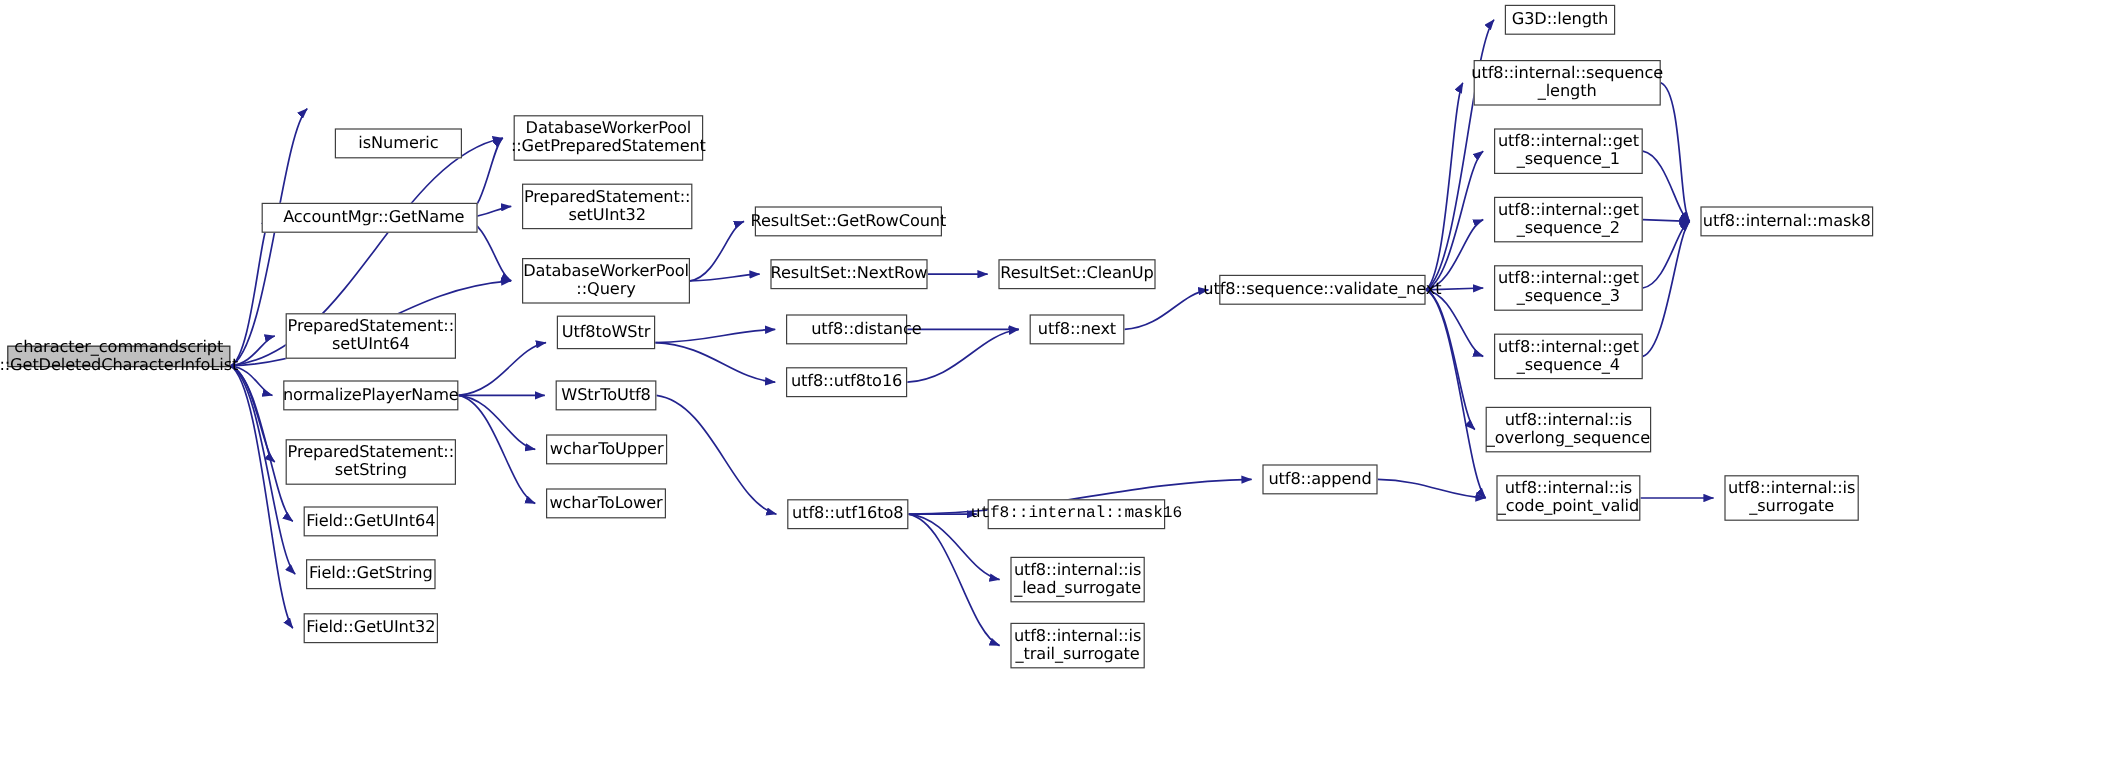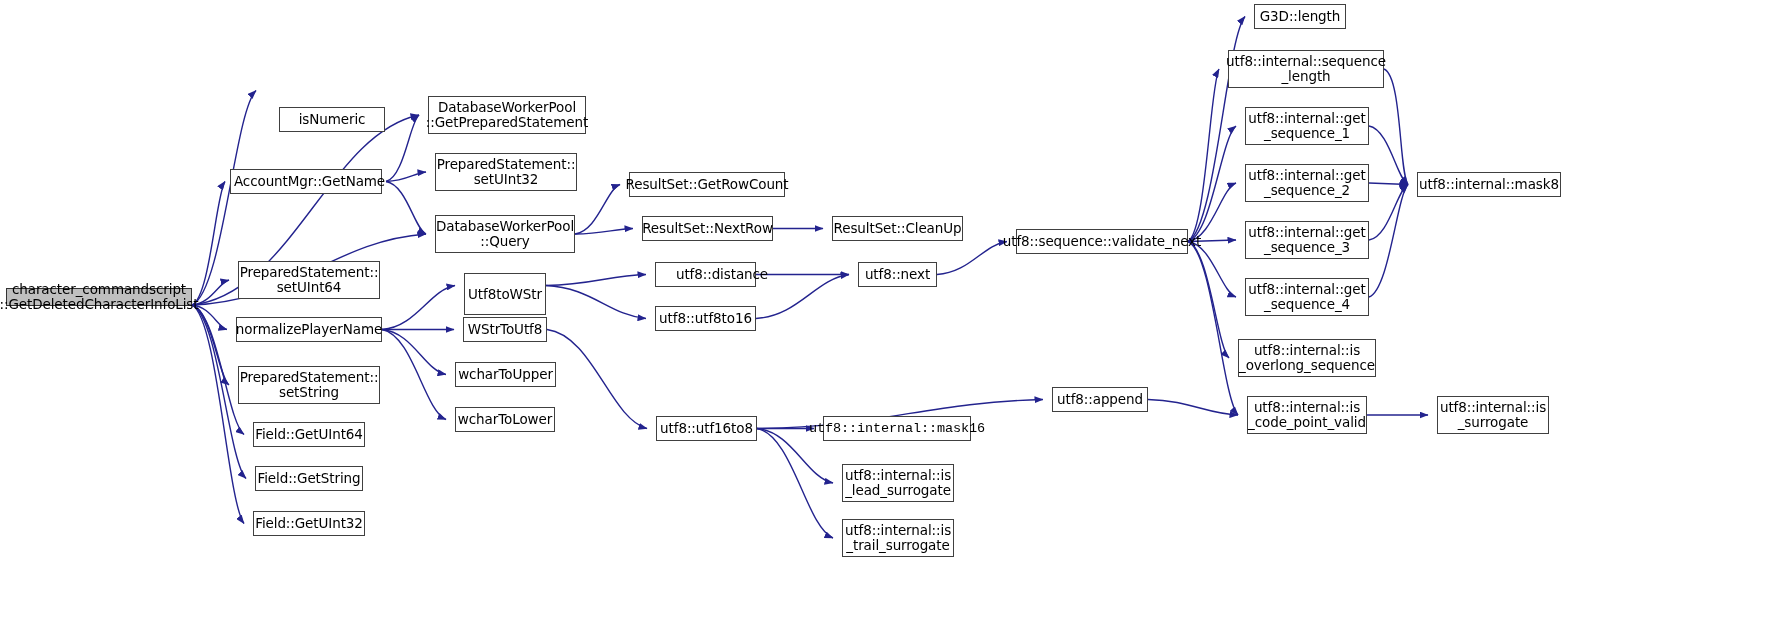--- a/index.html
+++ b/index.html
@@ -106,37 +106,37 @@
         <path d="M 1369 297 C 1389.16 290.25, 1396.84 195.75, 1408 184.5" fill="none" stroke="#23238e" stroke-width="1.4" marker-end="url(#arrowhead)"></path>
         <path d="M 1367 415 L 1428 415" fill="none" stroke="#23238e" stroke-width="1.4" marker-end="url(#arrowhead)"></path>
       </g>
   </svg>
   <div id="nodes-group">
       <div class="node root" style="left: 6px; top: 288px; width: 186px; height: 18px;"><span class="node-label">character_commandscript
 ::GetDeletedCharacterInfoList</span></div>
       <div class="node" style="left: 279px; top: 78px; width: 106px; height: 25px; margin-top: 29px;"><span class="node-label">isNumeric</span></div>
       <div class="node" style="left: 428px; top: 96px; width: 158px; height: 38px;"><span class="node-label">DatabaseWorkerPool
 ::GetPreparedStatement</span></div>
-      <div class="node" style="left: 230px; top: 169px; width: 152px; height: 25px; padding-left: 10px;"><span class="node-label">AccountMgr::GetName</span></div>
+      <div class="node" style="left: 218px; top: 169px; width: 180px; height: 25px; padding-left: 10px;"><span class="node-label">AccountMgr::GetName</span></div>
       <div class="node" style="left: 435px; top: 153px; width: 142px; height: 38px;"><span class="node-label">PreparedStatement::
 setUInt32</span></div>
       <div class="node" style="left: 435px; top: 215px; width: 140px; height: 38px;"><span class="node-label">DatabaseWorkerPool
 ::Query</span></div>
       <div class="node" style="left: 629px; top: 172px; width: 156px; height: 25px;"><span class="node-label">ResultSet::GetRowCount</span></div>
       <div class="node" style="left: 642px; top: 216px; width: 131px; height: 25px;"><span class="node-label">ResultSet::NextRow</span></div>
       <div class="node" style="left: 832px; top: 216px; width: 131px; height: 25px;"><span class="node-label">ResultSet::CleanUp</span></div>
       <div class="node" style="left: 238px; top: 261px; width: 142px; height: 38px;"><span class="node-label">PreparedStatement::
 setUInt64</span></div>
       <div class="node" style="left: 236px; top: 317px; width: 146px; height: 25px;"><span class="node-label">normalizePlayerName</span></div>
       <div class="node" style="left: 238px; top: 366px; width: 142px; height: 38px;"><span class="node-label">PreparedStatement::
 setString</span></div>
       <div class="node" style="left: 253px; top: 422px; width: 112px; height: 25px;"><span class="node-label">Field::GetUInt64</span></div>
       <div class="node" style="left: 255px; top: 466px; width: 108px; height: 25px;"><span class="node-label">Field::GetString</span></div>
       <div class="node" style="left: 253px; top: 511px; width: 112px; height: 25px;"><span class="node-label">Field::GetUInt32</span></div>
-      <div class="node" style="left: 464px; top: 273px; width: 82px; height: 42px;"><span class="node-label">Utf8toWStr</span></div>
+      <div class="node" style="left: 464px; top: 263px; width: 82px; height: 28px;"><span class="node-label">Utf8toWStr</span></div>
       <div class="node" style="left: 463px; top: 317px; width: 84px; height: 25px;"><span class="node-label">WStrToUtf8</span></div>
       <div class="node" style="left: 455px; top: 362px; width: 101px; height: 25px;"><span class="node-label">wcharToUpper</span></div>
       <div class="node" style="left: 455px; top: 407px; width: 100px; height: 25px;"><span class="node-label">wcharToLower</span></div>
       <div class="node" style="left: 655px; top: 262px; width: 101px; height: 25px; padding-left: 36px;"><span class="node-label">utf8::distance</span></div>
       <div class="node" style="left: 655px; top: 306px; width: 101px; height: 25px;"><span class="node-label">utf8::utf8to16</span></div>
       <div class="node" style="left: 858px; top: 262px; width: 79px; height: 25px;"><span class="node-label">utf8::next</span></div>
       <div class="node" style="left: 656px; top: 416px; width: 101px; height: 25px;"><span class="node-label">utf8::utf16to8</span></div>
       <div class="node" style="left: 823px; top: 416px; width: 148px; height: 25px; font-family: Liberation Mono, monospace;"><span class="node-label">utf8::internal::mask16</span></div>
       <div class="node" style="left: 842px; top: 464px; width: 112px; height: 38px;"><span class="node-label">utf8::internal::is
 _lead_surrogate</span></div>

